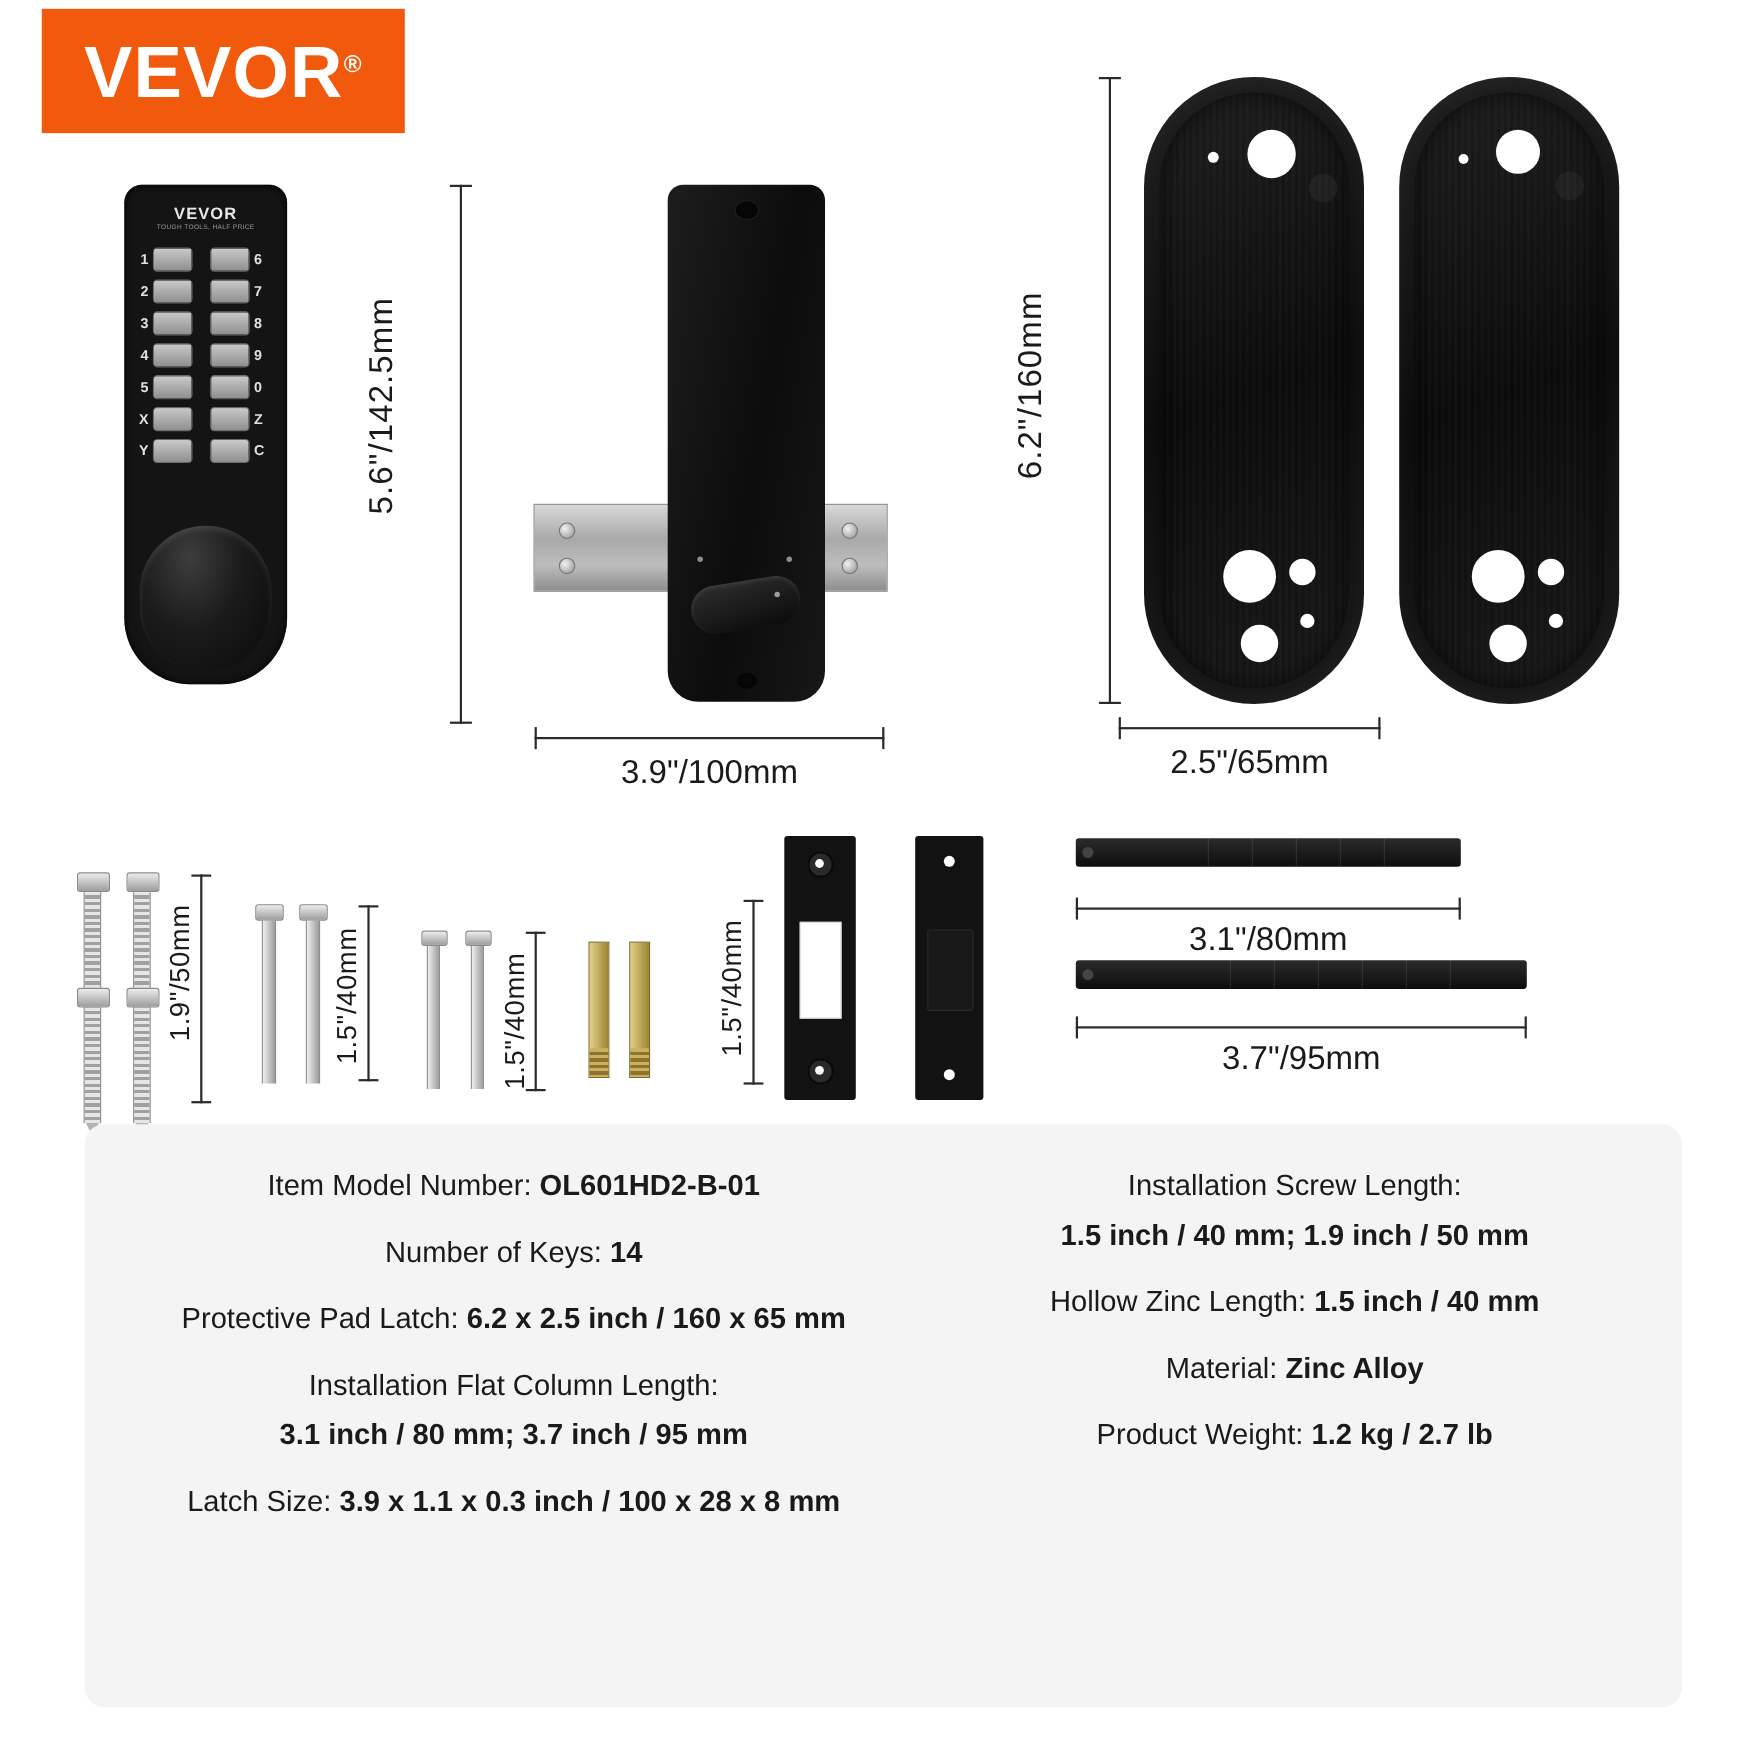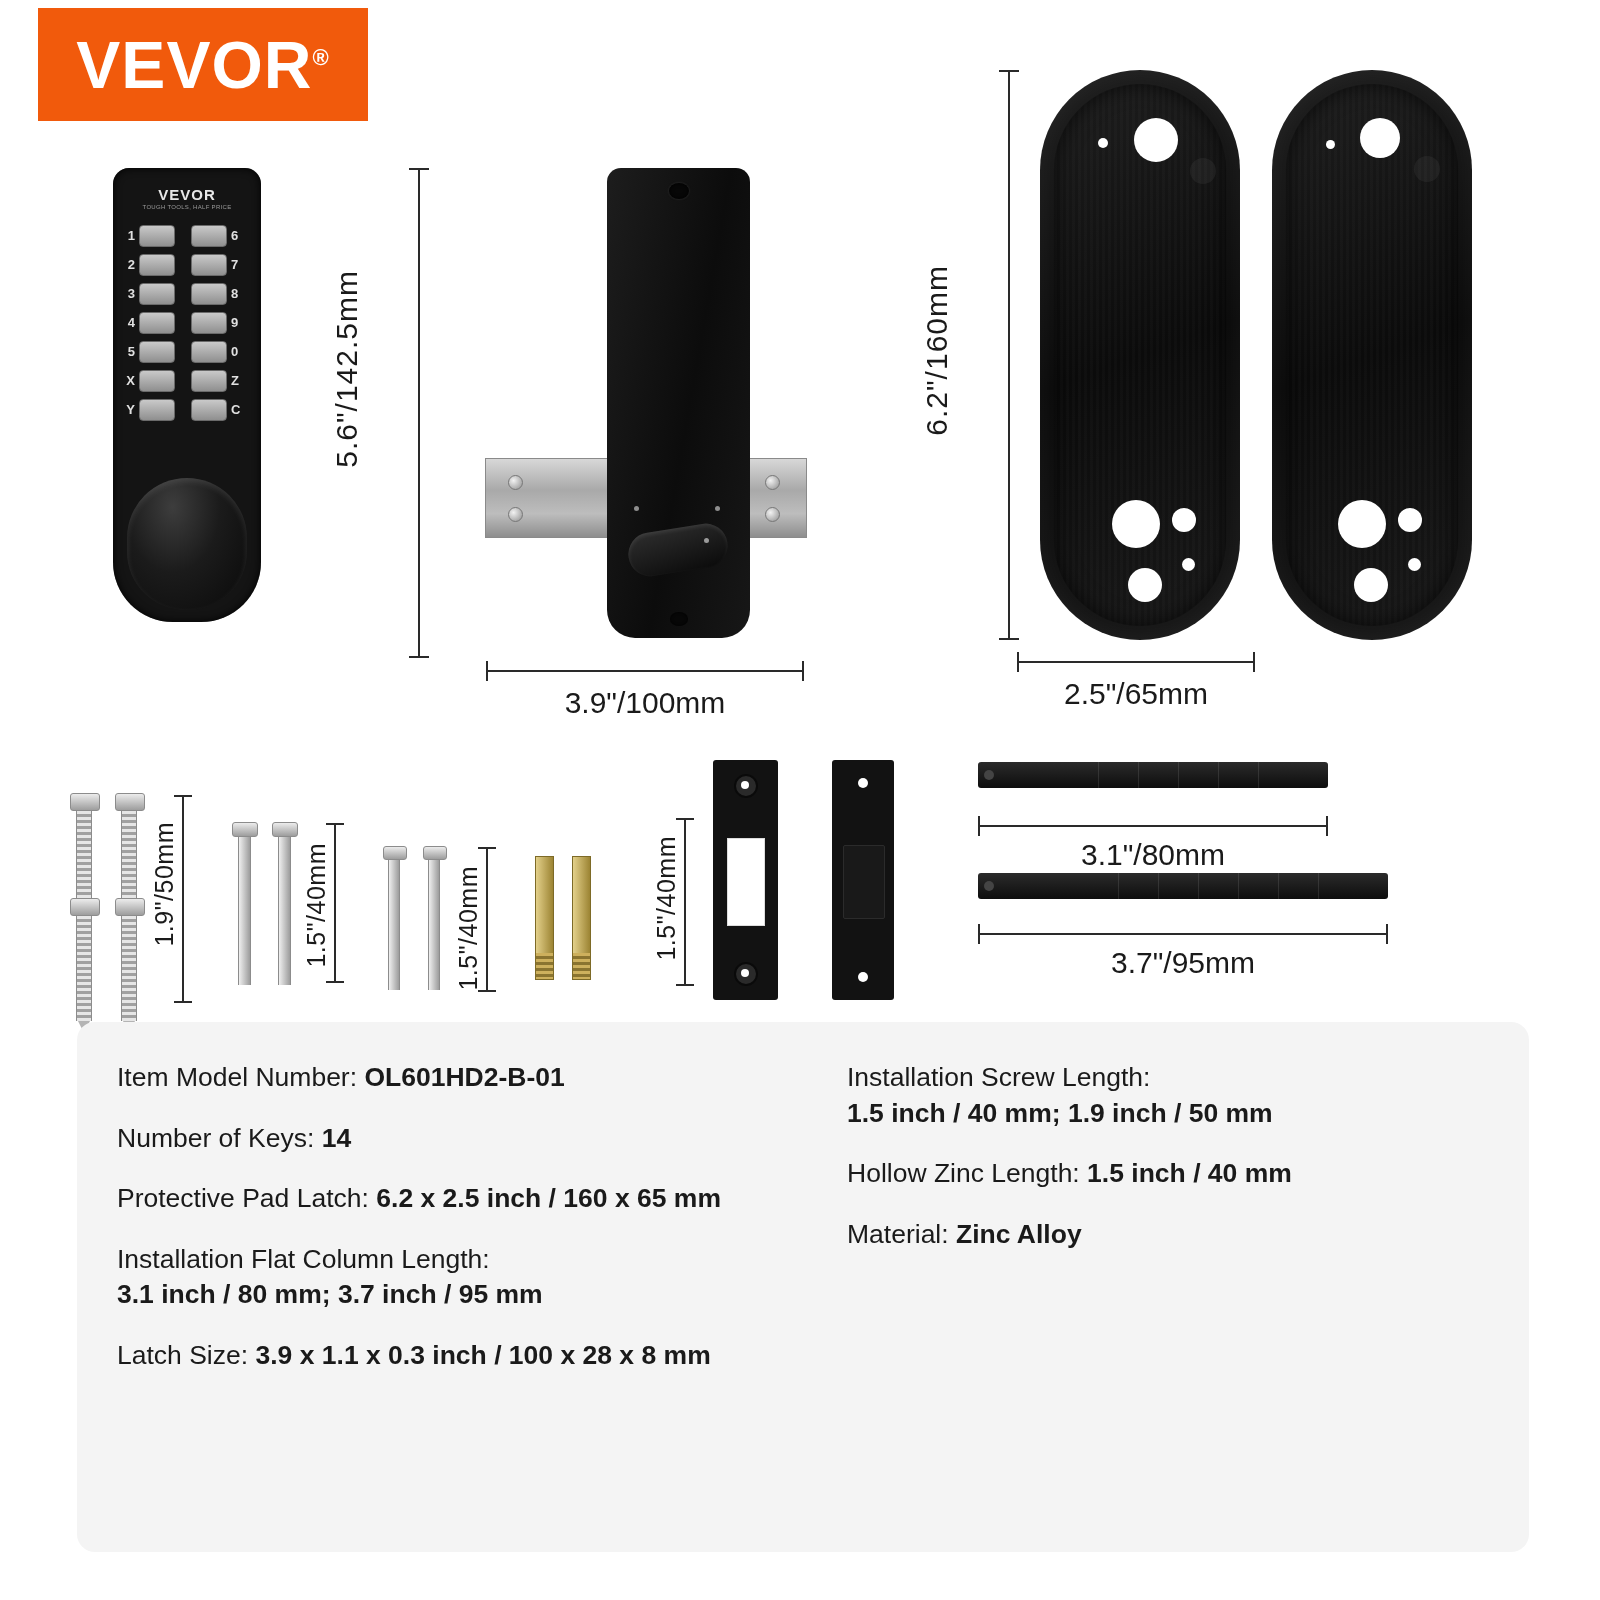--- a/index.html
+++ b/index.html
@@ -192,28 +192,28 @@
   .column .cap{position:absolute;left:6px;top:8px;width:10px;height:10px;border-radius:50%;background:#444;}
 
   .hdim{position:absolute;height:2px;background:#2a2a2a;}
   .hdim::before,.hdim::after{content:"";position:absolute;top:-9px;width:2px;height:20px;background:#2a2a2a;}
   .hdim::before{left:0;} .hdim::after{right:0;}
   .hdim-lbl{position:absolute;text-align:center;font-size:30px;}
 
   
   .spec-panel{
     position:absolute;left:77px;top:1022px;width:1452px;height:530px;
-    background:#f4f4f4;border-radius:18px;
+    background:#f4f4f4;border-radius:18px;text-align:center;
   }
   .spec-col{position:absolute;top:38px;}
   .spec-col.left{left:40px;width:700px;}
   .spec-col.right{left:770px;width:660px;}
   .spec-line{font-size:26.5px;line-height:1.34;margin-bottom:25px;color:#1a1a1a;}
   .spec-line b{font-weight:bold;}
-  .spec-line .cont{display:block;font-weight:bold;}
+  .spec-line .cont{display:block;margin-top:10px;font-weight:bold;}
 </style>
 </head>
 <body>
 
 <div class="brand-badge">
   <span class="txt"><span>VEVOR</span><span class="reg">®</span></span>
 </div>
 
 <div class="keypad">
   <div class="kp-logo">VEVOR</div>
@@ -460,15 +460,19 @@
       <b class="cont">1.5 inch / 40 mm;  1.9 inch / 50 mm</b>
     </div>
     <div class="spec-line">
       <span>Hollow Zinc Length:</span>
       <b>1.5 inch / 40 mm</b>
     </div>
     <div class="spec-line">
       <span>Material:</span>
       <b>Zinc Alloy</b>
     </div>
+    <div class="spec-line">
+      <span>Product Weight:</span>
+      <b>1.2 kg / 2.7 lb</b>
+    </div>
   </div>
 
 </div>
 
 </body></html>

